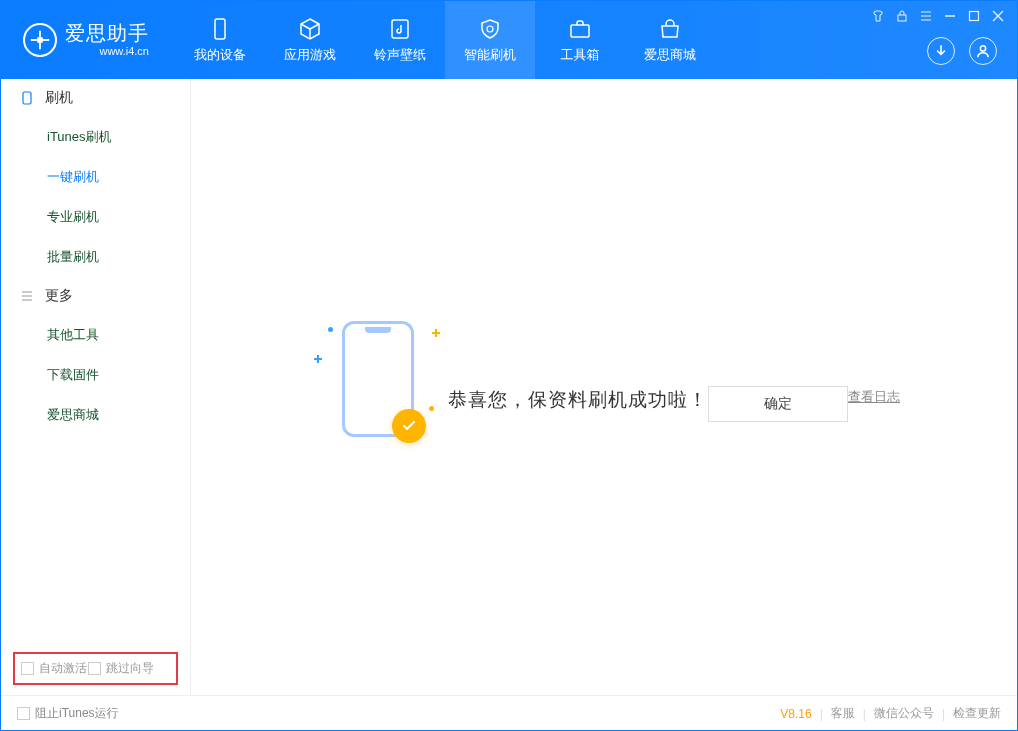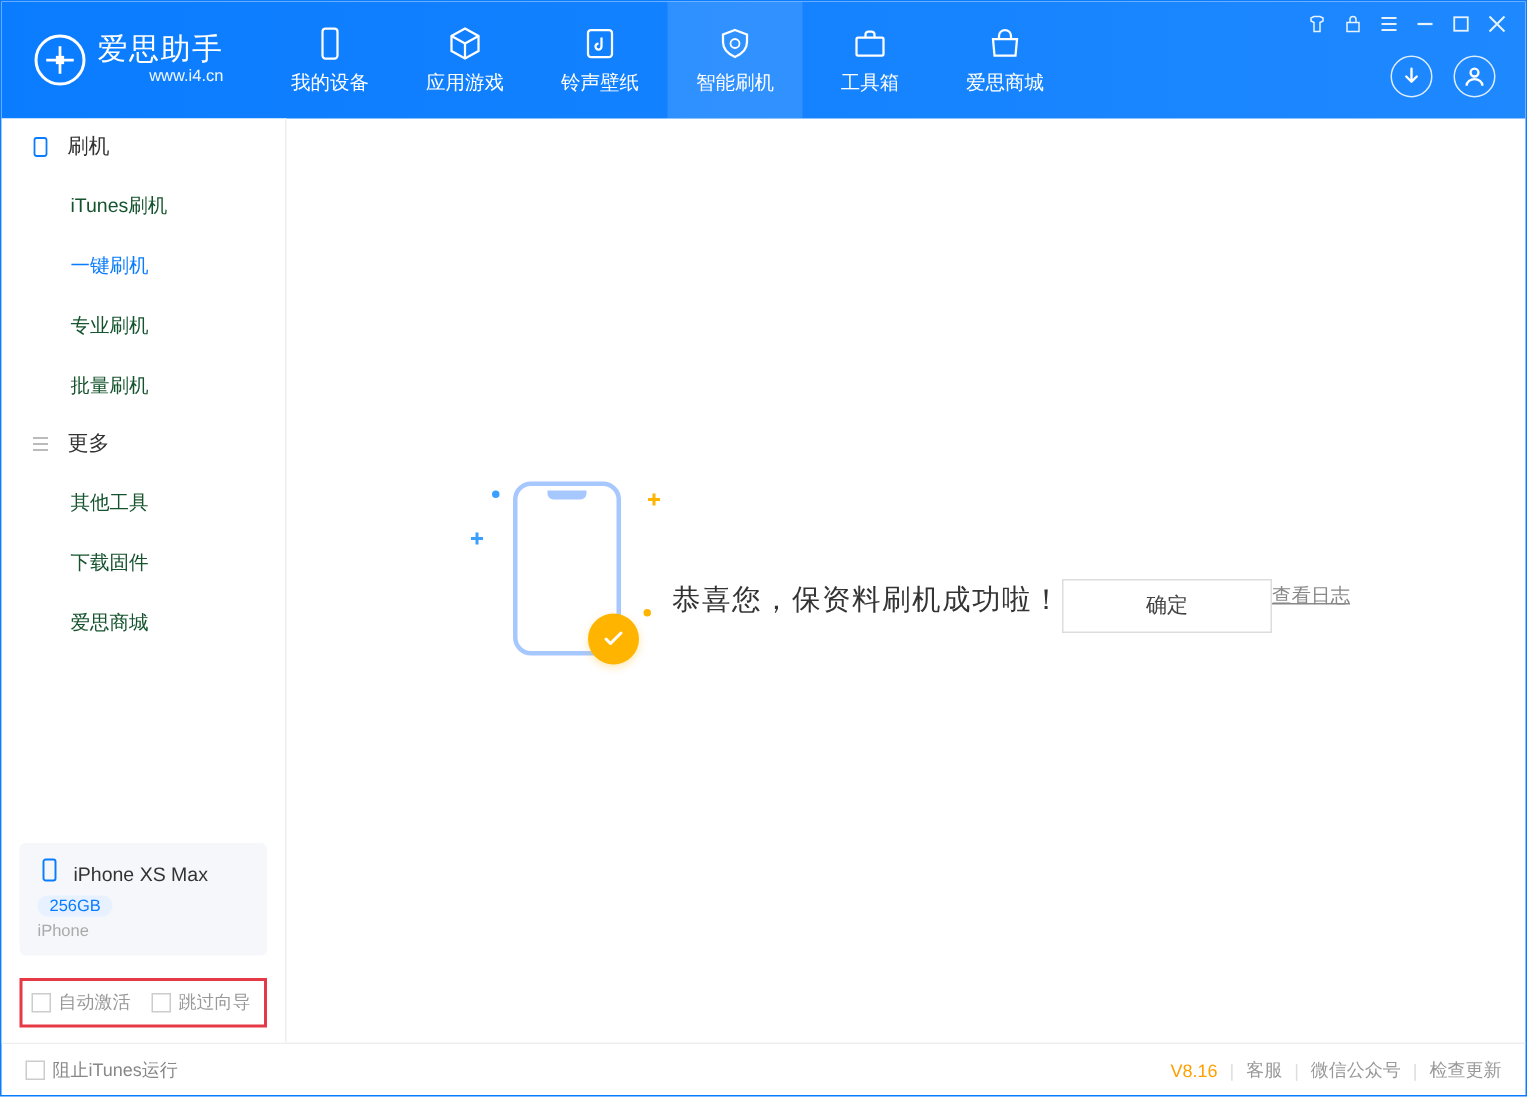--- a/index.html
+++ b/index.html
@@ -39,21 +39,21 @@
 .side-item.active { color: #0a7cff; }
 
 .device-blocks { position: absolute; bottom: 58px; left: 12px; right: 12px; }
 .dev-card { background: #f5f7fa; border-radius: 4px; padding: 10px 12px; margin-top: 10px; }
 .dev-card.first { display:flex; align-items:center; gap:8px; }
 .dev-mode-icon { width:16px; height:16px; }
 .dev-card .dev-title { font-size: 13px; color: #333; font-weight: 500; }
 .dev-cap { display:inline-block; background:#e8f1ff; color:#0a7cff; font-size:11px; padding:1px 8px; border-radius:10px; margin-top:4px;}
 .dev-sub { font-size: 11px; color: #aaa; margin-top: 3px; }
 
-.checkbox-row { position:absolute; bottom: 10px; left: 12px; right: 12px; border: 2px solid #e63946; padding: 6px 6px; display: flex; gap: 14px; align-items:center;}
+.checkbox-row { position:absolute; bottom: 10px; left: 12px; right: 12px; border: 2px solid #e63946; padding: 6px 6px; display: flex; gap: 1px; align-items:center;}
 .chk { display:flex; align-items:center; gap:5px; font-size:12px; color:#999; cursor:pointer;}
 .chkbox { width:13px; height:13px; border:1px solid #ccc; background:#fff;}
 
 
 .main { flex:1; position:relative; display:flex; flex-direction:row; align-items:center; justify-content:center; }
 .phone-illus { position:relative; width:140px; height:140px; }
 .phone-shape { width: 72px; height: 116px; border: 3px solid #a7c8ff; border-radius: 12px; background:#fff; position:absolute; left:34px; top:4px; }
 .phone-notch { position:absolute; top:3px; left:50%; transform:translateX(-50%); width:26px; height:6px; background:#a7c8ff; border-radius:0 0 4px 4px;}
 .badge { position:absolute; right:22px; bottom:14px; width:34px; height:34px; background:#ffb400; border-radius:50%; display:flex; align-items:center; justify-content:center; box-shadow: 0 2px 6px rgba(255,180,0,0.3);}
 .badge svg { width:16px; height:16px; fill:#fff; stroke:#fff; }
@@ -222,30 +222,20 @@
             <path d="M2 3h10M2 7h10M2 11h10" stroke="#bbb" stroke-width="1.4"></path>
           </svg>
         </span>
       <span>更多</span>
     </div>
     <div class="side-item">其他工具</div>
     <div class="side-item">下载固件</div>
     <div class="side-item">爱思商城</div>
 
     <div class="device-blocks">
-      <div class="dev-card">
-        <div style="display:flex;align-items:center;gap:8px;">
-          <span><svg width="16" height="16" viewBox="0 0 16 16">
-                <rect x="4" y="1" width="8" height="14" rx="1.5" fill="none" stroke="#0a7cff" stroke-width="1.3"></rect>
-              </svg></span>
-          <span class="dev-title">iPhone XS Max</span>
-        </div>
-        <span class="dev-cap">256GB</span>
-        <div class="dev-sub">iPhone</div>
-      </div>
     </div>
 
     <div class="checkbox-row">
       <label class="chk">
         <span class="chkbox"></span>
         <span>自动激活</span>
       </label>
       <label class="chk">
         <span class="chkbox"></span>
         <span>跳过向导</span>

